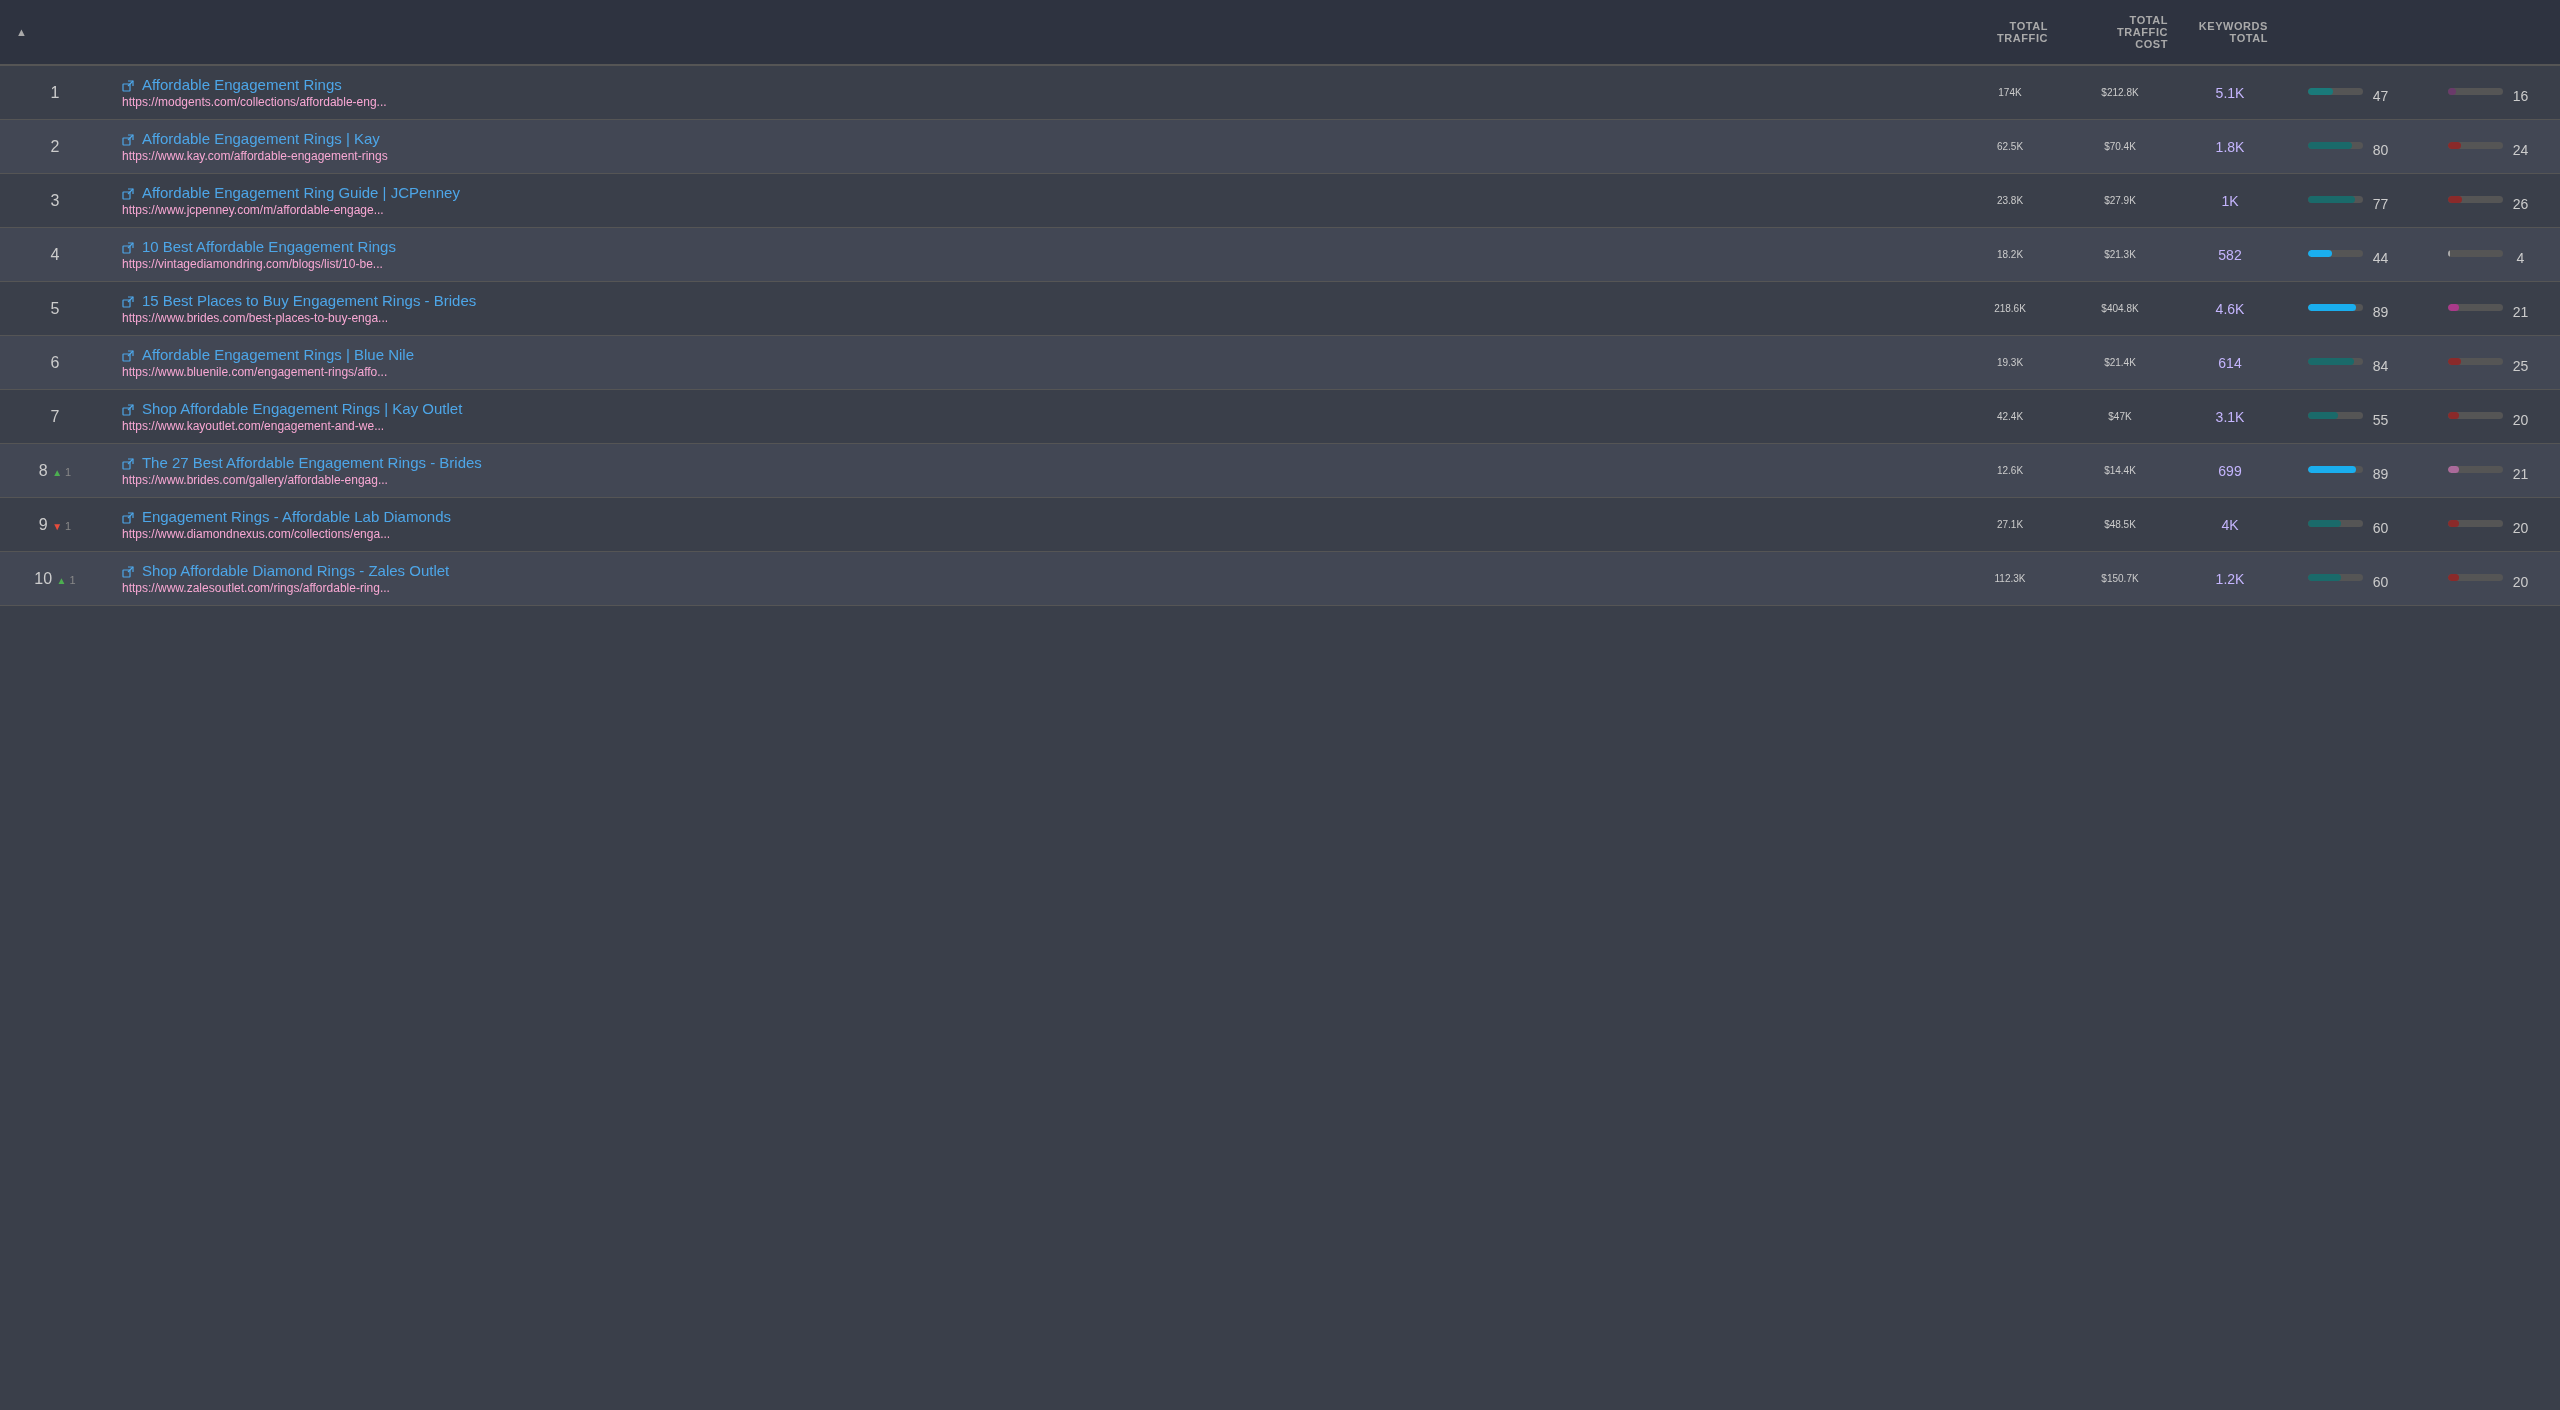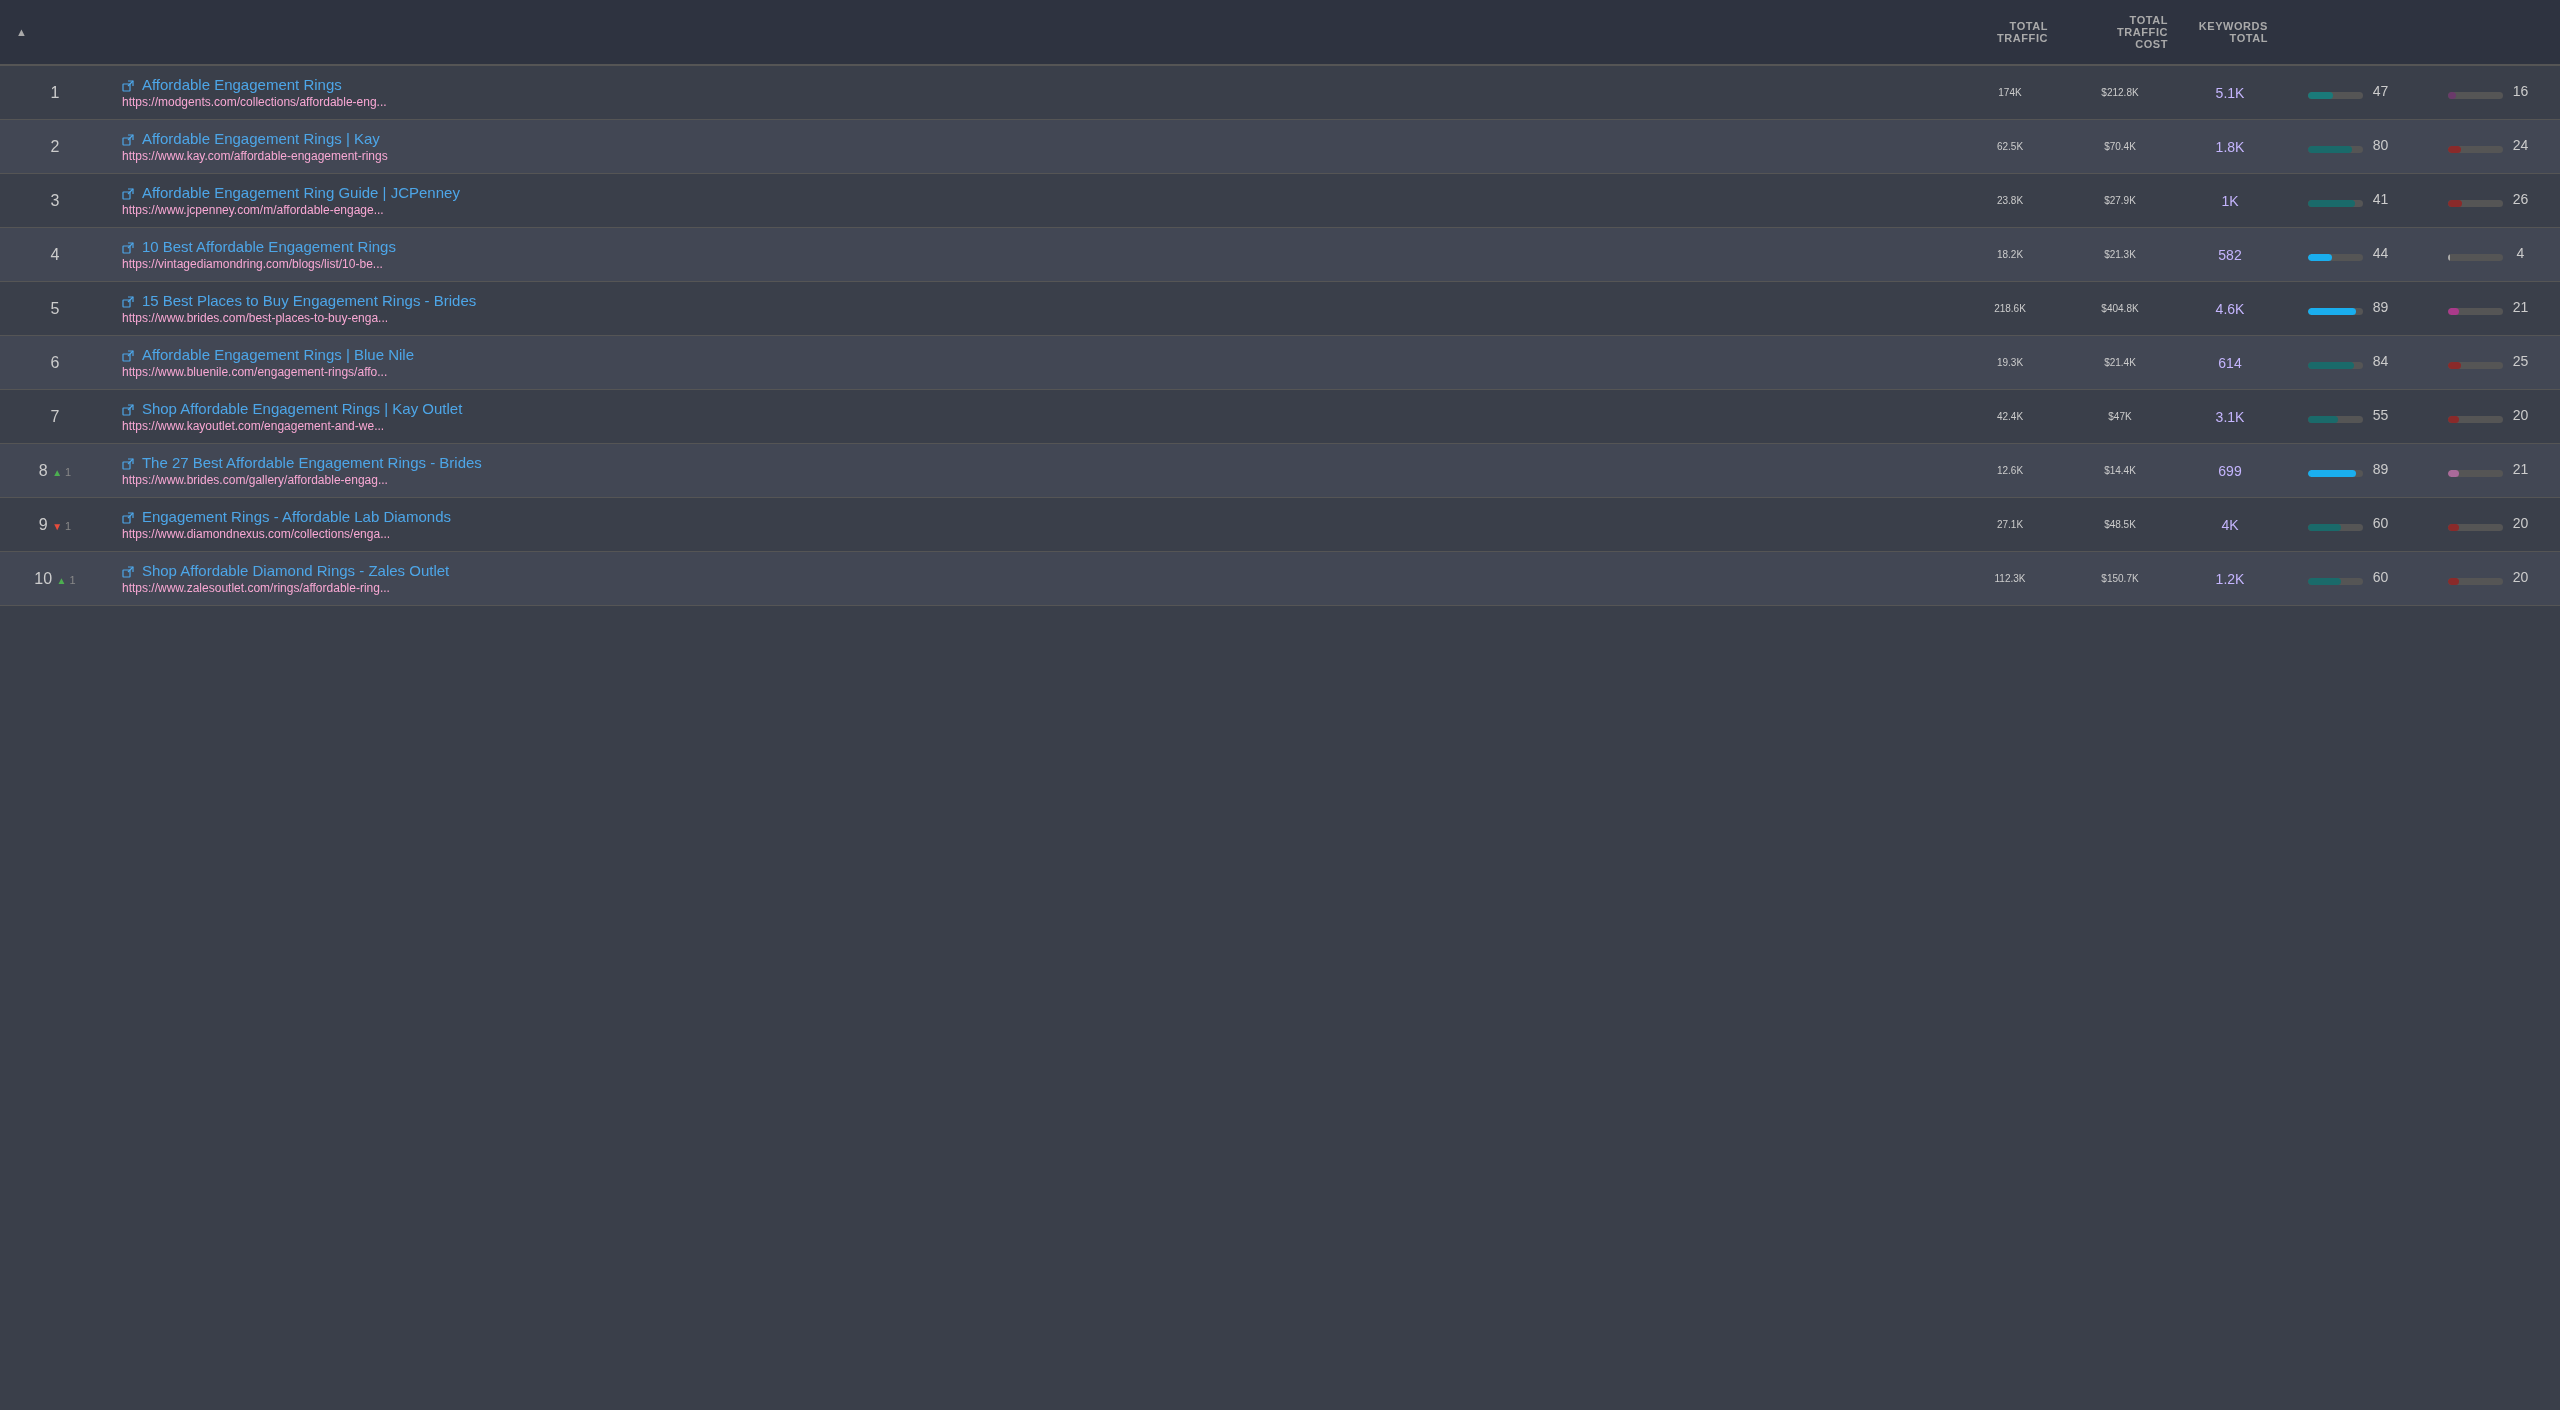--- a/index.html
+++ b/index.html
@@ -77,21 +77,21 @@
     }
     .keywords-val {
       color: #c4b5fd;
       font-size: 14px;
     }
     .dt-cell, .pt-cell {
       white-space: nowrap;
     }
     .bar-container {
       display: inline-flex;
-      align-items: flex-end;
+      align-items: flex-start;
       gap: 6px;
     }
     .bar-track {
       display: inline-block;
       width: 55px;
       height: 7px;
       background: #555;
       border-radius: 4px;
       overflow: hidden;
       position: relative;
@@ -221,21 +221,21 @@
       </div>
       <div class="page-url">https://www.jcpenney.com/m/affordable-engage...</div>
     </td>
     <td class="traffic-val">23.8K</td>
     <td class="cost-val">$27.9K</td>
     <td class="keywords-val">1K</td>
     <td class="dt-cell"><div class="bar-container">
     <div class="bar-track">
       <div class="bar-fill" style="width:87%;background:#1a6a6a;"></div>
     </div>
-    <span class="bar-num">41</span>
+    <span class="bar-num">77</span>
   </div></td>
     <td class="pt-cell"><div class="bar-container">
     <div class="bar-track">
       <div class="bar-fill" style="width:26%;background:#8a2a2a;"></div>
     </div>
     <span class="bar-num">26</span>
   </div></td>
   </tr>
       <tr>
     <td class="position"><span>4</span></td>

